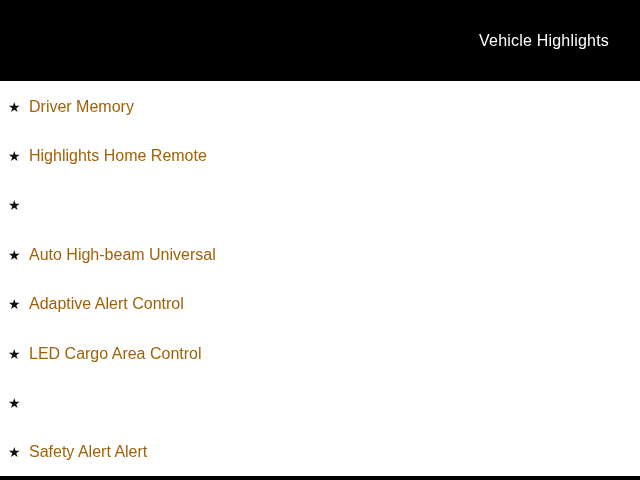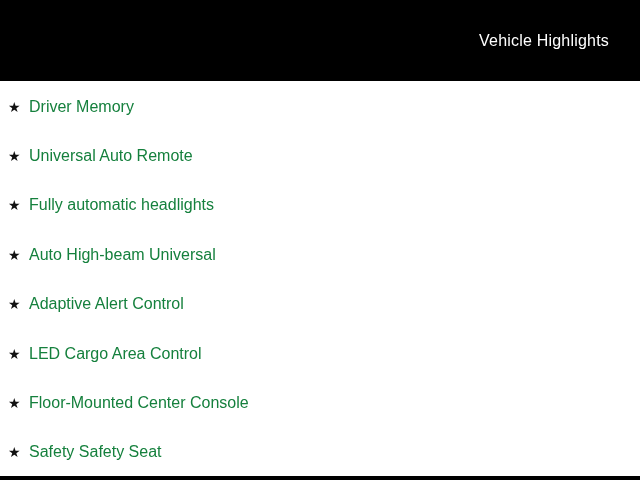--- a/index.html
+++ b/index.html
@@ -45,21 +45,21 @@
   .star {
     width: 21px;
     font-size: 14px;
     line-height: 1;
     color: #111111;
     flex: 0 0 21px;
     text-align: left;
   }
   .label {
     font-size: 16px;
-    color: #15803d;
+    color: #a16207;
     line-height: 1;
     white-space: nowrap;
   }
   .footer-bar {
     position: absolute;
     left: 0;
     bottom: 0;
     width: 640px;
     height: 4px;
     background: #000000;
@@ -73,47 +73,45 @@
 </div>
 
 <div class="highlight-list">
   <div class="highlight-row">
     <span class="star">★</span>
     <span class="label">Driver Memory</span>
   </div>
 
   <div class="highlight-row">
     <span class="star">★</span>
-    <span class="label">Universal Auto Remote</span>
+    <span class="label">Highlights Home Remote</span>
   </div>
 
   <div class="highlight-row">
     <span class="star">★</span>
-    <span class="label">Fully automatic headlights</span>
   </div>
 
   <div class="highlight-row">
     <span class="star">★</span>
     <span class="label">Auto High-beam Universal</span>
   </div>
 
   <div class="highlight-row">
     <span class="star">★</span>
     <span class="label">Adaptive Alert Control</span>
   </div>
 
   <div class="highlight-row">
     <span class="star">★</span>
     <span class="label">LED Cargo Area Control</span>
   </div>
 
   <div class="highlight-row">
     <span class="star">★</span>
-    <span class="label">Floor-Mounted Center Console</span>
   </div>
 
   <div class="highlight-row">
     <span class="star">★</span>
-    <span class="label">Safety Safety Seat</span>
+    <span class="label">Safety Alert Alert</span>
   </div>
 </div>
 
 <div class="footer-bar"></div>
 
 </body></html>

